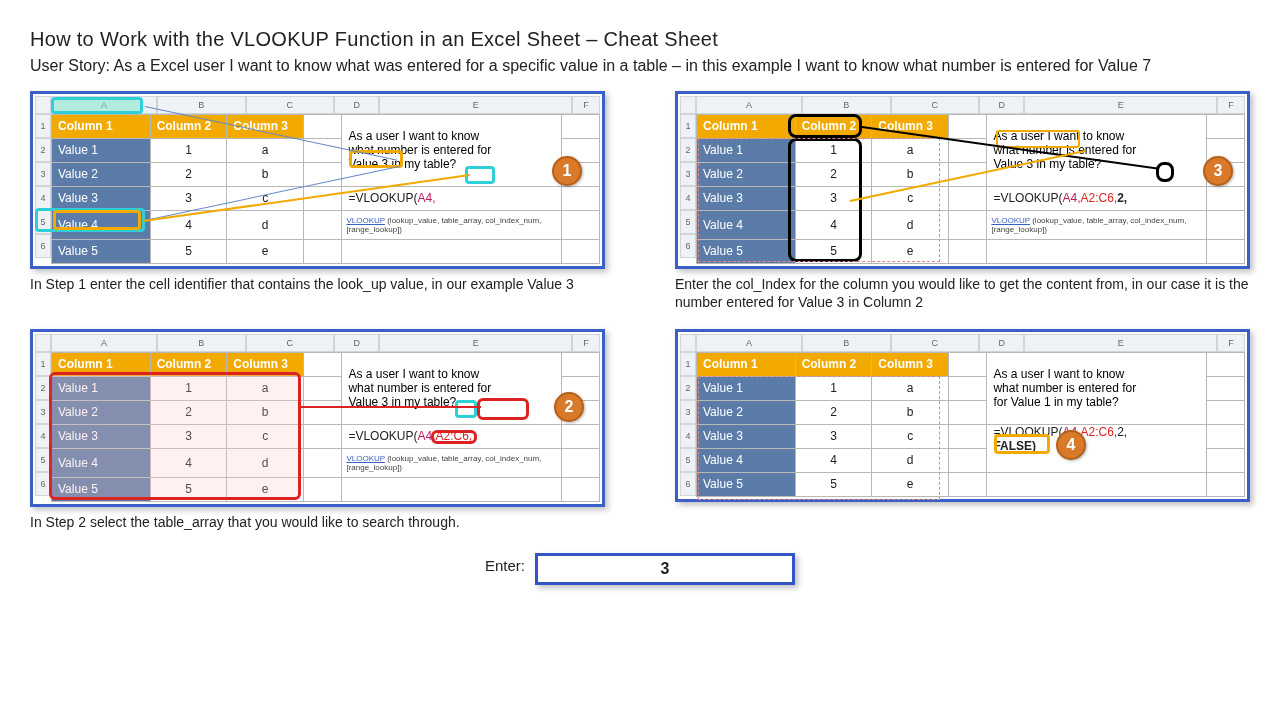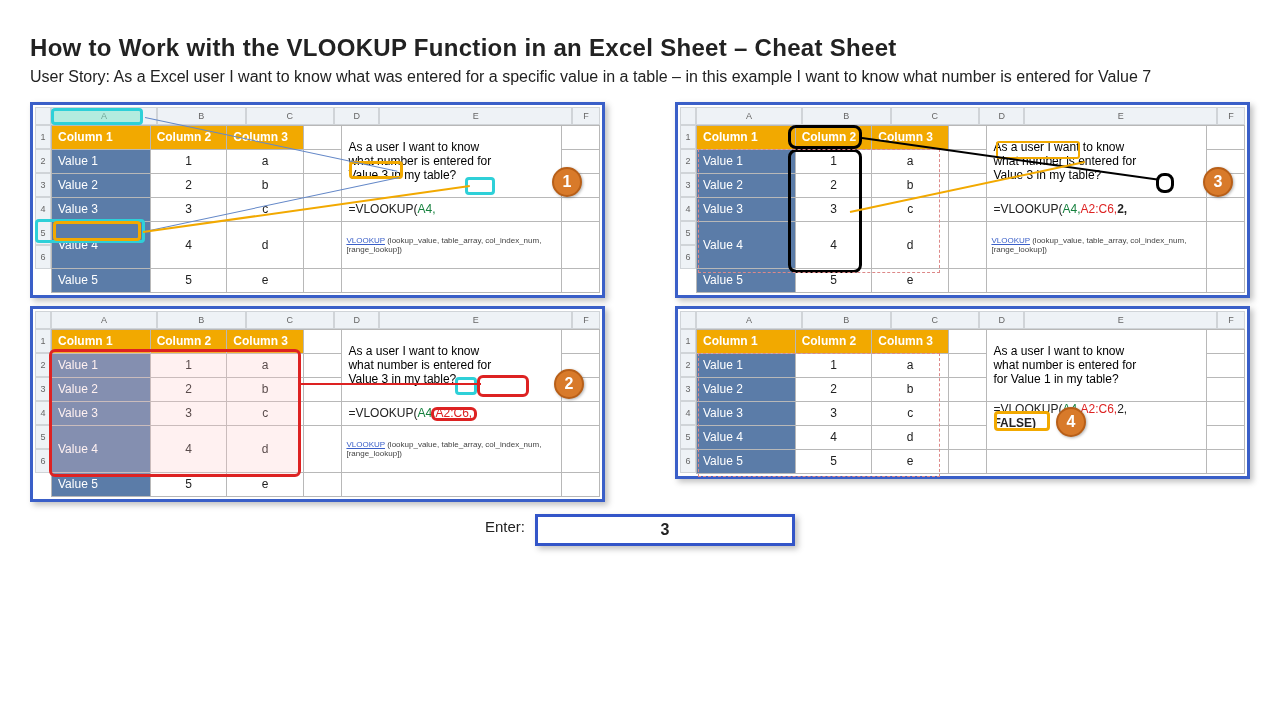--- a/index.html
+++ b/index.html
@@ -6,23 +6,23 @@
   body {
     margin: 0;
     padding: 20px 30px;
     font-family: Arial, sans-serif;
     font-size: 13px;
     color: #222;
     background: #fff;
     width: 1280px;
   }
   h1 {
-    font-size: 24px;
-    font-weight: bold;
-    margin: 14px 0 4px 0;
+    font-size: 20px;
+    font-weight: normal;
+    margin: 8px 0 4px 0;
     letter-spacing: 0.3px;
   }
   .user-story {
     font-size: 16px;
     margin: 0 0 14px 0;
     line-height: 1.35;
   }
   .grid {
     display: grid;
     grid-template-columns: 1fr 1fr;
@@ -90,24 +90,24 @@
   .tbl td.formula {
     text-align:left;
     font-family: Arial, sans-serif;
     font-size:12px;
     white-space: nowrap;
   }
   .tbl td.tip {
     font-size:8px;
     color:#444;
     text-align:left;
-    padding:14px 4px;
+    padding:5px 4px;
   }
   .tbl td.tip .link { color:#3a5fc8; text-decoration:underline; }
-  .f-blue { color:#15803d; }
+  .f-blue { color:#be185d; }
   .f-red  { color:#d22; }
   .f-bold { font-weight:bold; }
   .badge {
     position:absolute;
     width:30px; height:30px;
     border-radius:50%;
     background:#d87a2a;
     border:2px solid #b85f18;
     color:#fff;
     font-weight:bold;
@@ -248,20 +248,21 @@
       <span class="ov box-cyan" style="left:18px;top:3px;width:92px;height:17px;background:rgba(120,230,200,0.5)"></span>
       <span class="ov box-cyan" style="left:2px;top:114px;width:110px;height:24px"></span>
       <span class="ov box-orange" style="left:20px;top:116px;width:88px;height:20px"></span>
       <span class="ov box-orange" style="left:316px;top:56px;width:54px;height:18px"></span>
       <span class="ov box-cyan" style="left:432px;top:72px;width:30px;height:18px"></span>
       <span class="line" style="left:112px;top:12px;width:258px;transform:rotate(12deg);"></span>
       <span class="line" style="left:112px;top:126px;width:260px;transform:rotate(-12deg);"></span>
       <span class="line" style="left:110px;top:126px;width:330px;transform:rotate(-8deg);background:#f2a900;height:2px"></span>
       <div class="badge" style="right:20px;top:62px">1</div>
     </div>
+    <p class="caption">In Step 1 enter the cell identifier that contains the look_up value, in our example Value 3</p>
   </div>
 
   <div class="step">
     <div class="panel">
       <div class="sheet">
         <div class="rowhdrs">
           <div class="hdr0"></div>
           <div>1</div>
           <div>2</div>
           <div>3</div>
@@ -344,20 +345,21 @@
       </div>
       <span class="ov box-black" style="left:110px;top:20px;width:74px;height:24px"></span>
       <span class="ov box-black" style="left:110px;top:44px;width:74px;height:124px"></span>
       <span class="ov box-black" style="left:478px;top:68px;width:18px;height:20px"></span>
       <span class="ov box-thin-orange" style="left:318px;top:36px;width:84px;height:18px"></span>
       <span class="ov" style="left:20px;top:44px;width:242px;height:124px;border:1px dashed #d88;"></span>
       <span class="line" style="left:184px;top:32px;width:300px;transform:rotate(8deg);background:#000;height:2px"></span>
       <span class="line" style="left:172px;top:106px;width:240px;transform:rotate(-12deg);background:#f2a900;height:2px"></span>
       <div class="badge" style="right:14px;top:62px">3</div>
     </div>
+    <p class="caption">Enter the col_Index for the column you would like to get the content from, in our case it is the number entered for Value 3 in Column 2</p>
   </div>
 
   <div class="step">
     <div class="panel">
       <div class="sheet">
         <div class="rowhdrs">
           <div class="hdr0"></div>
           <div>1</div>
           <div>2</div>
           <div>3</div>
@@ -438,20 +440,21 @@
             </table>
         </div>
       </div>
       <span class="ov box-red" style="left:16px;top:40px;width:252px;height:128px;background:rgba(255,200,200,0.25)"></span>
       <span class="ov box-red" style="left:444px;top:66px;width:52px;height:22px"></span>
       <span class="ov box-red" style="left:398px;top:98px;width:46px;height:14px"></span>
       <span class="ov box-cyan" style="left:422px;top:68px;width:22px;height:18px"></span>
       <span class="line" style="left:268px;top:74px;width:180px;background:#d22;height:2px"></span>
       <div class="badge" style="right:18px;top:60px">2</div>
     </div>
+    <p class="caption">In Step 2 select the table_array that you would like to search through.</p>
   </div>
 
   <div class="step">
     <div class="panel">
       <div class="sheet">
         <div class="rowhdrs">
           <div class="hdr0"></div>
           <div>1</div>
           <div>2</div>
           <div>3</div>

